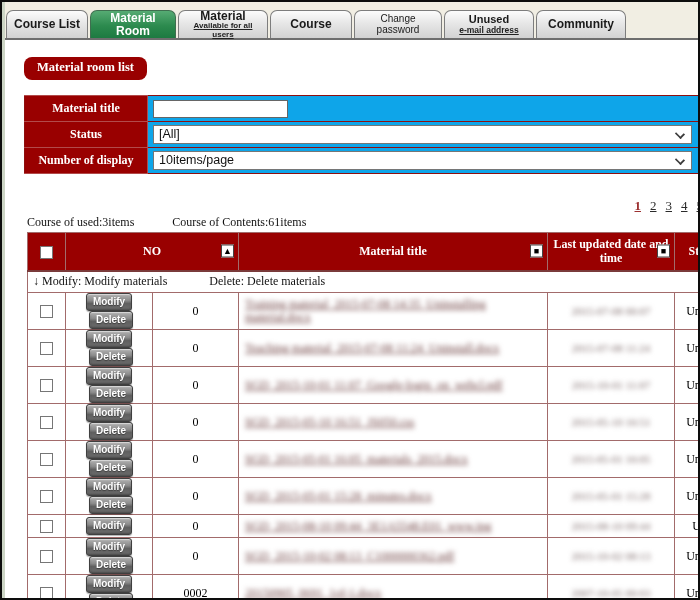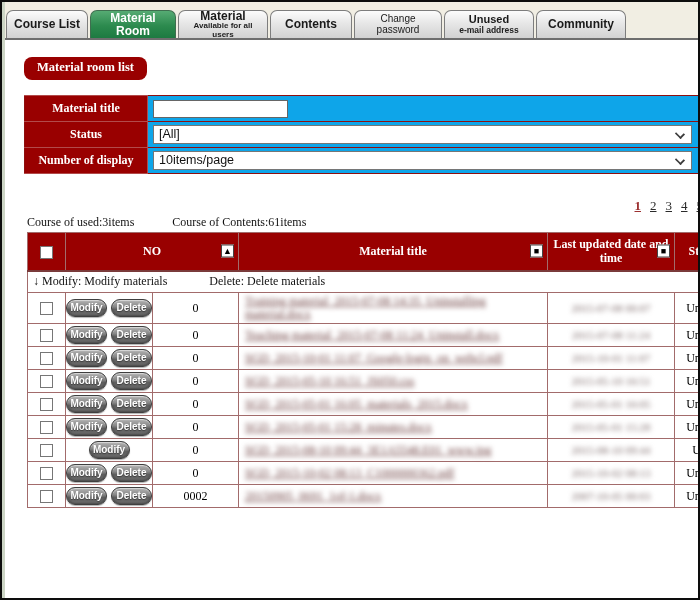--- a/index.html
+++ b/index.html
@@ -13,21 +13,21 @@
 
   
   .tabbar { height:38px; background:#f1eee3; border-bottom:2px solid #6e6e6e;
             display:flex; align-items:flex-end; padding-left:4px; }
   .tab { display:flex; flex-direction:column; align-items:center; justify-content:center;
          height:28px; margin-right:2px; padding:0 6px; cursor:pointer;
          border:1px solid #7d7d7d; border-bottom:none; border-radius:7px 7px 0 0;
          background:linear-gradient(#fcfcfc,#e7e7e7 45%,#d2d2d2);
          font-family:"Liberation Sans", sans-serif; font-weight:bold; font-size:12px;
          color:#1a1a1a; text-align:center; line-height:1.05; }
-  .tab .sub { font-size:8px; font-weight:bold; color:#222; }
+  .tab .sub { font-size:8px; font-weight:bold; color:#222;text-decoration:underline; }
   .tab.small { font-size:10px; font-weight:normal; }
   .tab.two { font-size:11px; }
   .tab.two .sub { font-size:8.5px; }
   .tab.active { background:linear-gradient(#56ab73,#2c8a4e 55%,#1d7a41);
                 border-color:#3f6e4f; color:#fff; }
   .t-w1{width:82px}.t-w2{width:86px}.t-w3{width:90px}.t-w4{width:82px}
   .t-w5{width:88px}.t-w6{width:90px}.t-w7{width:90px}
 
   
   .badge { display:inline-block; margin:17px 0 0 22px; padding:3px 13px 5px;
@@ -79,22 +79,22 @@
                  padding-left:5px; border:1px solid #a26b6b; }
   .note-row .gap { display:inline-block; width:42px; }
   .list tbody td { background:#fff; height:23px; text-align:center; font-size:12px; }
   .list tbody tr.tall td { height:31px; }
   .td-title { text-align:left !important; padding:1px 6px; }
   .blur-line { display:block; color:#6d3f3f; text-decoration:underline;
                filter:blur(2.6px); font-size:12px; line-height:13px;
                white-space:nowrap; overflow:hidden; cursor:pointer; }
   .blur-date { color:#7d6a6a; filter:blur(2.6px); font-size:11px; white-space:nowrap; }
   .btn-s { display:inline-block; background:linear-gradient(#b3b3b3,#8c8c8c 40%,#5f5f5f 60%,#6e6e6e);
-           border:1px solid #3f3f3f; border-radius:9px; color:#fff;
-           font:bold 10px "Liberation Sans", sans-serif; padding:2px 0 3px; min-width:41px;
+           border:1px solid #3f3f3f; border-radius:3px; color:#fff;
+           font:bold 10px "Liberation Sans", sans-serif; padding:2px 6px 3px; min-width:41px;
            box-shadow:inset 0 1px 1px rgba(255,255,255,.55), inset 0 -1px 2px rgba(0,0,0,.35), 0 1px 1px rgba(0,0,0,.3);
            cursor:pointer; text-shadow:0 1px 1px rgba(0,0,0,.4); }
   .btn-s + .btn-s { margin-left:4px; }
 </style>
 </head>
 <body>
 
 <div class="page">
 
   
@@ -103,21 +103,21 @@
         <span>Course List</span>
       </div>
     <div class="tab t-w2 active">
         <span>Material Room</span>
       </div>
     <div class="tab t-w3">
         <span>Material</span>
         <span class="sub">Available for all users</span>
       </div>
     <div class="tab t-w4">
-        <span>Contents</span>
+        <span>Course</span>
       </div>
     <div class="tab t-w5 small">
         <span>Change password</span>
       </div>
     <div class="tab t-w6 two">
         <span>Unused</span>
         <span class="sub">e-mail address</span>
       </div>
     <div class="tab t-w7">
         <span>Community</span>

